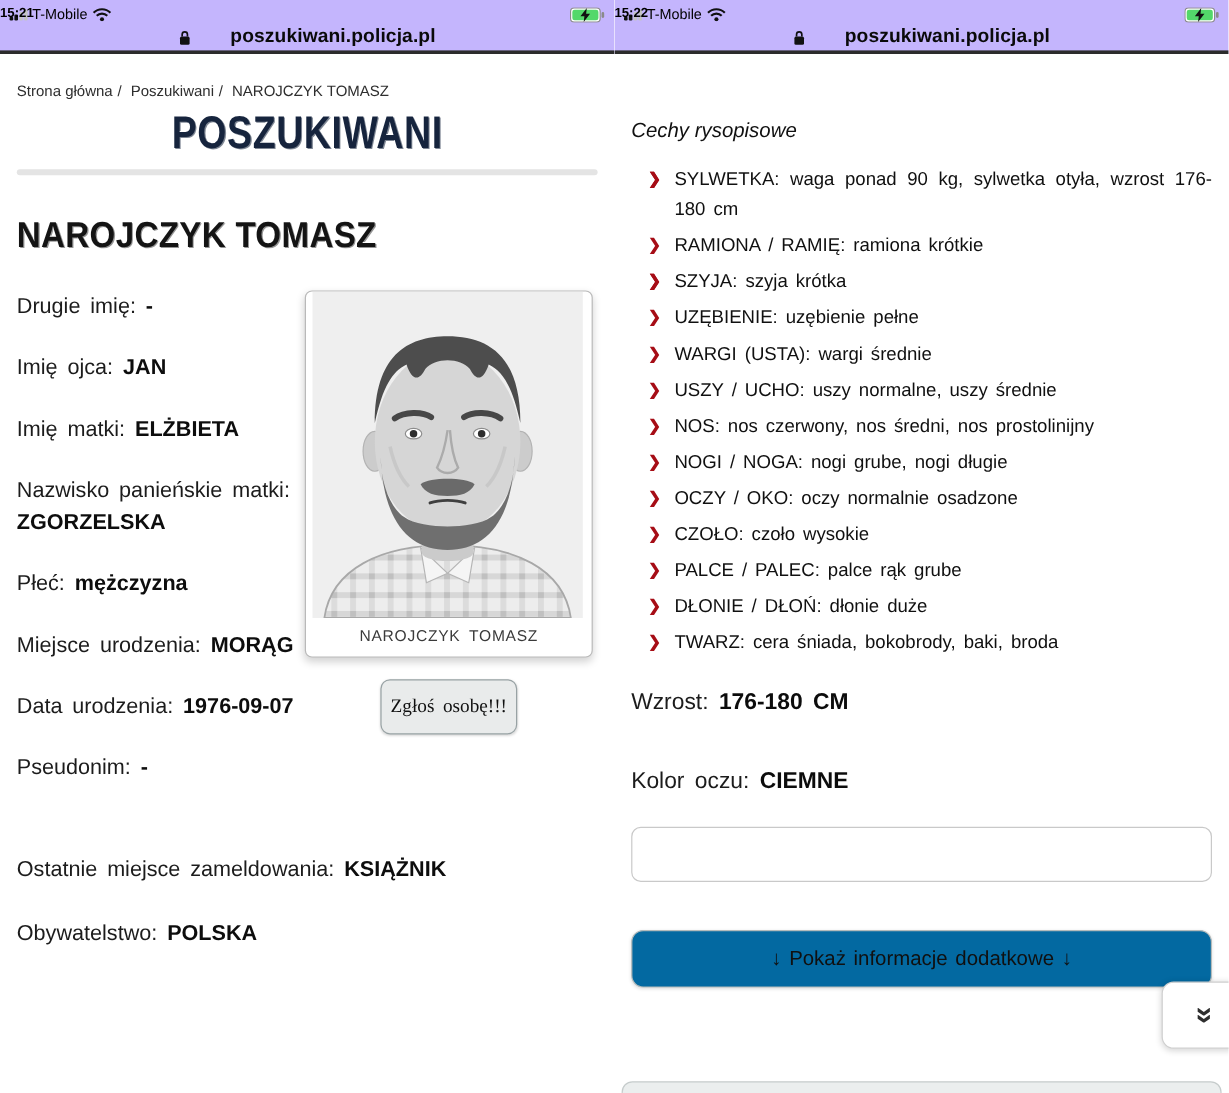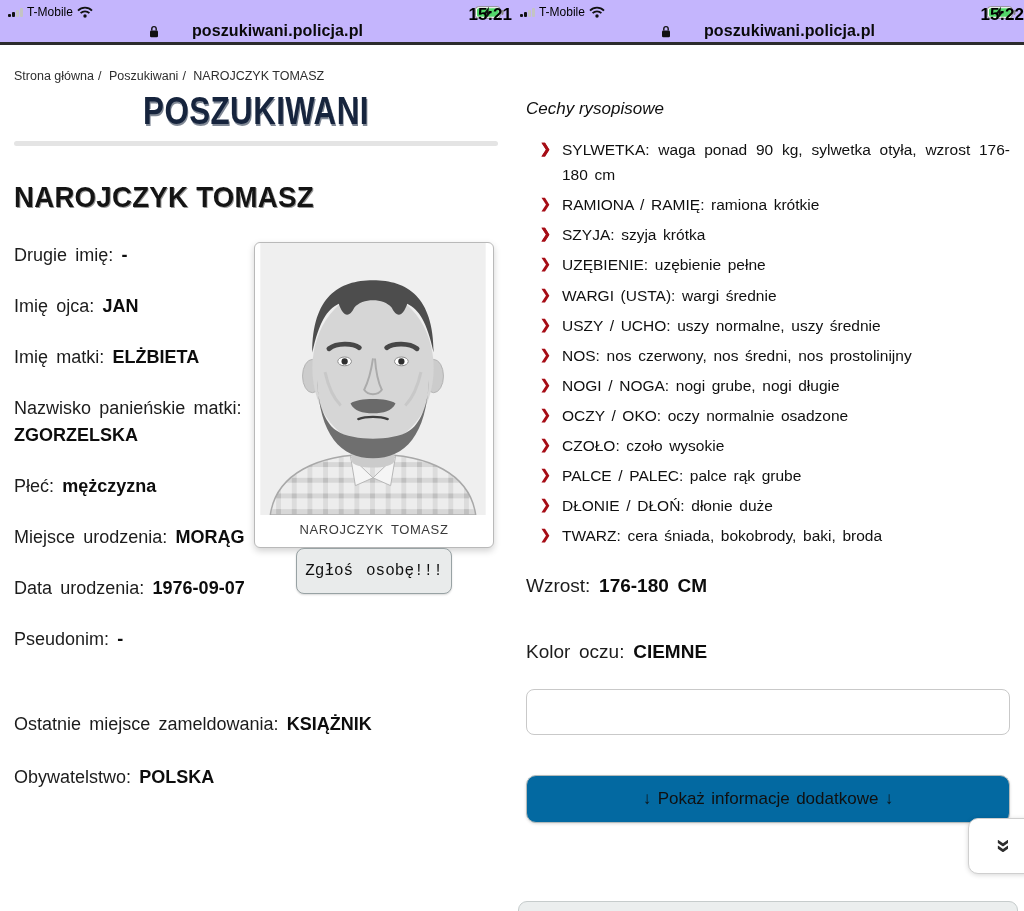--- a/index.html
+++ b/index.html
@@ -13,21 +13,21 @@
   .statusbar{height:42px;background:#c4b5fd;border-bottom:3px solid #2c2c2c;position:relative;}
   .sb-row1{display:flex;align-items:center;justify-content:space-between;padding:4px 8px 0 8px;height:16px;}
   .sb-left{display:flex;align-items:center;gap:4px;}
   .sig{display:flex;align-items:flex-end;gap:1.5px;height:10px;}
   .sig i{display:block;width:2.6px;border-radius:1px;}
   .sig i:nth-child(1){height:3.5px;background:#111;}
   .sig i:nth-child(2){height:5.5px;background:#111;}
   .sig i:nth-child(3){height:7.5px;background:#c4c4c4;}
   .sig i:nth-child(4){height:9.5px;background:#c4c4c4;}
   .carrier{font-size:12px;color:#000;}
-  .sb-time{position:absolute;left:0;right:0;top:5px;text-align:right;font-size:17px;font-weight:700;color:#000;pointer-events:none;}
+  .sb-time{position:absolute;left:0;right:0;top:5px;text-align:left;font-size:11px;font-weight:700;color:#000;pointer-events:none;}
   .sb-row2{display:flex;align-items:center;justify-content:center;gap:5px;height:22px;}
   .url{font-size:16px;font-weight:700;color:#0a0a0a;letter-spacing:.1px;padding-left:28px;}
 
   
   .content{padding:0 14px;}
   .crumbs{margin:24px 0 0 0;font-size:12.5px;color:#2e2e2e;}
   .crumbs span{margin-right:4px;}
   .logo{margin:9px 0 0 0;text-align:center;font-size:34px;font-weight:700;color:#16243d;
         letter-spacing:.5px;text-shadow:-1px -1px 0 rgba(255,255,255,.95),1px 1px 0 rgba(22,36,61,.55);
         transform:scale(.92,1.12);}
@@ -41,23 +41,23 @@
   .detail{font-size:18px;line-height:1.5;margin-bottom:24px;word-spacing:.18em;color:#1c1c1c;}
   .detail b{color:#0d0d0d;}
   .detail.wide{margin-top:0;margin-bottom:26px;}
   .wide-block{margin-top:34px;}
 
   .photo-col{flex:0 0 240px;display:flex;flex-direction:column;align-items:center;}
   .photo-card{width:238px;background:#fff;border:1px solid #b9b9b9;border-radius:6px;
               box-shadow:0 3px 7px rgba(0,0,0,.18);overflow:hidden;}
   .photo-card svg{display:block;}
   .photo-cap{text-align:center;font-size:13px;color:#3a3a3a;letter-spacing:.6px;padding:7px 0 10px;word-spacing:.25em;}
-  .report-btn{background:#e9ebeb;border:1px solid #98a2a4;border-radius:8px;
+  .report-btn{margin-top:18px;background:#e9ebeb;border:1px solid #98a2a4;border-radius:8px;
               padding:13px 8px;font-size:16px;color:#101010;word-spacing:.2em;
-              box-shadow:0 1px 2px rgba(0,0,0,.15);cursor:pointer;font-family:Liberation Mono, monospace;}
+              box-shadow:0 1px 2px rgba(0,0,0,.15);cursor:pointer;font-family:Liberation Serif, serif;}
 
   
   .section-title{margin:54px 0 0 0;font-size:17px;font-style:italic;color:#101010;}
   ul.features{list-style:none;margin:18px 0 0 0;padding:0 0 0 12px;}
   ul.features li{position:relative;padding-left:24px;font-size:15.5px;line-height:1.62;
                  margin-bottom:5px;color:#101010;text-align:justify;word-spacing:.15em;}
   .bullet{position:absolute;left:2px;top:1px;color:#a60d16;font-weight:700;font-size:13px;}
   .stat-line{font-size:19px;color:#1c1c1c;word-spacing:.18em;}
   .stat-line b{color:#0c0c0c;}
   .stat-height{margin-top:26px;}

